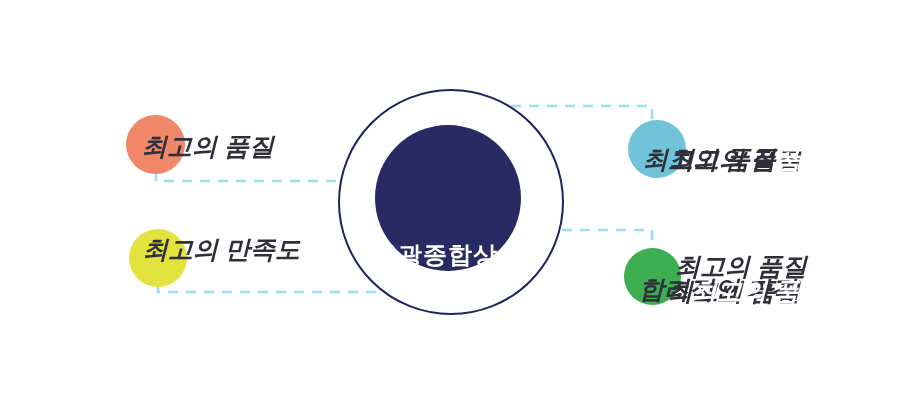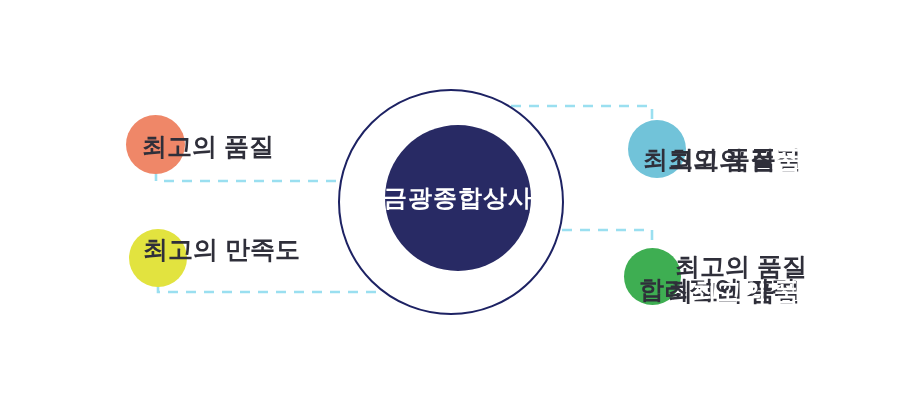--- a/index.html
+++ b/index.html
@@ -13,28 +13,28 @@
   .dot-cyan{left:628px;top:120px;width:58px;height:58px;background:#71c3d9;}
   .dot-yellow{left:129px;top:229px;width:58px;height:58px;background:#e2e33f;}
   .dot-green{left:624px;top:248px;width:57px;height:57px;background:#3eae52;}
   .outer-ring{
     position:absolute;left:338px;top:89px;width:226px;height:226px;
     border:2px solid #1d2263;border-radius:50%;box-sizing:border-box;background:transparent;
   }
   .center-circle{
     position:absolute;left:375px;top:125px;width:146px;height:146px;
     background:#282a64;border-radius:50%;
-    display:flex;align-items:center;justify-content:center;margin-left:10px;
+    display:flex;align-items:flex-end;justify-content:center;
   }
   .center-label{
     color:#ffffff;font-size:24px;font-weight:600;letter-spacing:1px;white-space:nowrap;
   }
   .label{
     position:absolute;font-size:25px;font-weight:600;color:#2f2f3a;
-    white-space:nowrap;line-height:1.1;
+    white-space:nowrap;line-height:1.1;font-style:italic;
   }
   .label-tl{left:142px;top:133px;}
   .label-bl{left:143px;top:236px;}
   .label-tr-a{left:643px;top:146px;}
   .label-tr-b{left:669px;top:146px;}
   .label-tr-w{left:745px;top:146px;color:#ffffff;margin-left:31px;}
   .label-br-1{left:675px;top:253px;}
   .label-br-2a{left:639px;top:276px;}
   .label-br-2b{left:668px;top:278px;}
   .label-br-2w{left:692px;top:278px;color:#ffffff;}

